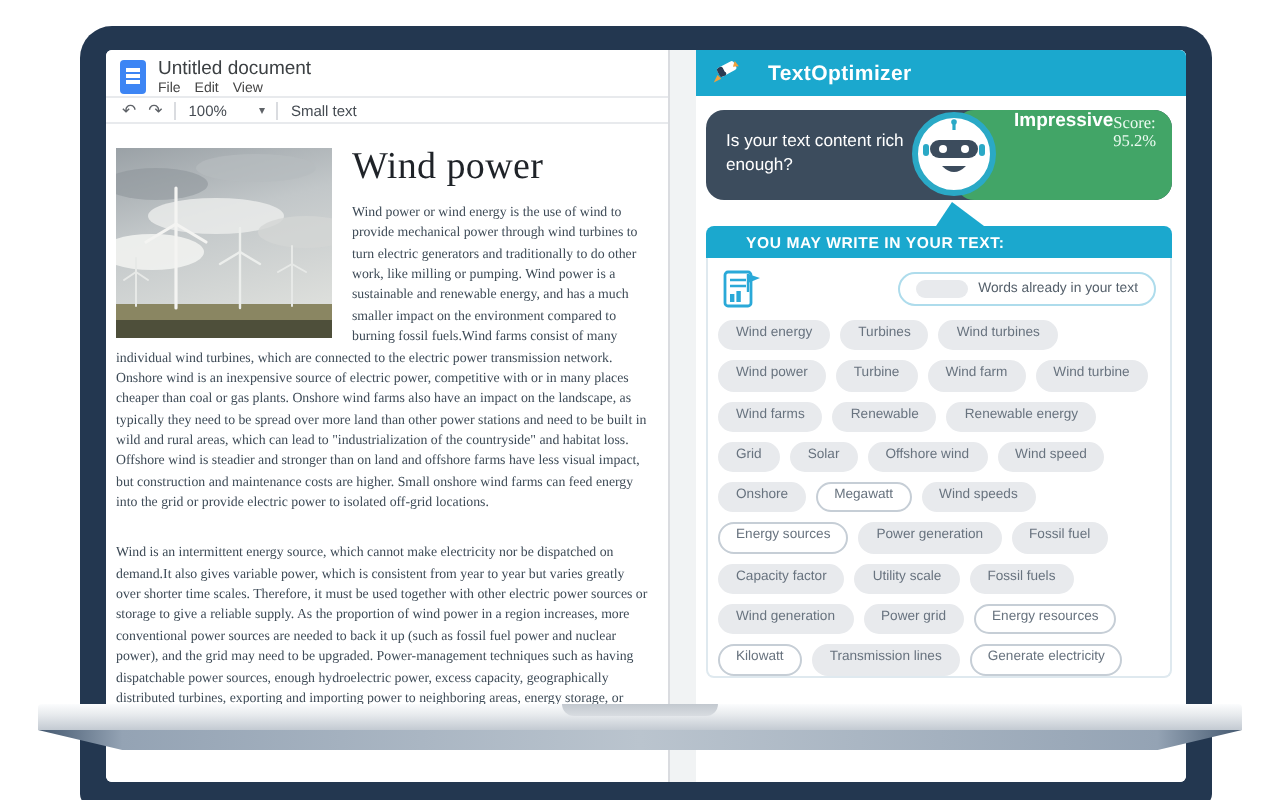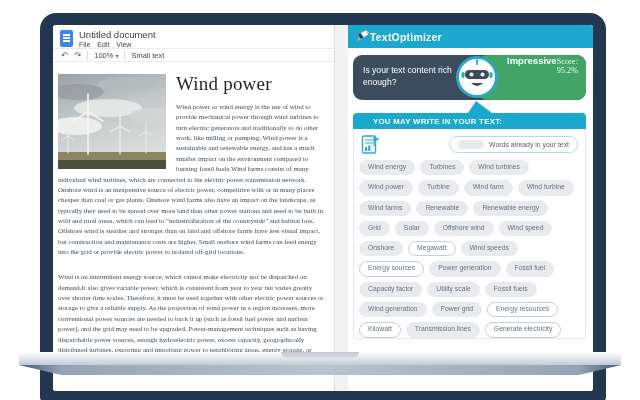--- a/index.html
+++ b/index.html
@@ -35,35 +35,35 @@
   .doc-icon::before { content:""; position:absolute; left:3px; top:4px; width:7px; height:1.5px;
     background:#fff; box-shadow:0 3px 0 #fff, 0 6px 0 #fff; }
   .doc-head-text { margin-left:6px; }
   .doc-title { font-size:9.5px; color:#3c4043; line-height:11px; }
   .doc-menu { display:flex; gap:7px; font-size:7px; color:#444; margin-top:1px; }
   .doc-menu span { cursor:default; }
   .doc-toolbar { height:14px; border-top:1px solid #e8eaed; border-bottom:1px solid #e8eaed;
     display:flex; align-items:center; font-size:7.5px; color:#454b52; padding-left:8px; gap:6px; }
   .tb-sep { width:1px; height:9px; background:#dadce0; }
   .tb-icon { font-size:8.5px; color:#5f6368; }
-  .zoom-ctl { display:flex; align-items:center; gap:2px; }
+  .zoom-ctl { display:flex; align-items:center; gap:16px; }
   .caret { font-size:6px; color:#5f6368; }
   .doc-body { padding:9px 9px 0 5px; }
   .doc-photo { float:left; width:108px; height:95px; margin:3px 10px 4px 0; }
   .doc-photo svg { display:block; width:100%; height:100%; }
   .doc-h1 { font-family:"Liberation Serif", serif; font-weight:400; font-size:19px;
     color:#1f2328; letter-spacing:.2px; margin:2px 0 7px 0; }
   .doc-p { font-family:"Liberation Serif", serif; font-size:6.9px; line-height:1.5;
     color:#3e4b57; text-align:left; }
   .doc-p + .doc-p { margin-top:15px; }
 
   
   .opt-pane { flex:1; height:100%; background:#fff; position:relative; }
   .opt-header { height:23px; background:var(--accent,#1ba8ce); display:flex; align-items:center;
-    padding-left:7px; gap:0; }
+    padding-left:7px; gap:14px; }
   .opt-logo { width:15px; height:15px; flex:none; }
   .opt-name { color:#fff; font-weight:bold; font-size:10.5px; letter-spacing:.2px; }
 
   .score-box { position:absolute; left:5px; top:30px; width:233px; height:45px;
     background:var(--slate,#3c4c5d); border-radius:9px; }
   .score-q { position:absolute; left:10px; top:10px; width:95px; color:#fff;
     font-size:8.6px; line-height:1.35; font-weight:normal; }
   .score-green { position:absolute; left:125px; top:0; width:108px; height:45px;
     background:var(--green,#42a567); border-radius:9px; display:flex; flex-direction:row;
     justify-content:center; padding-left:29px; }

